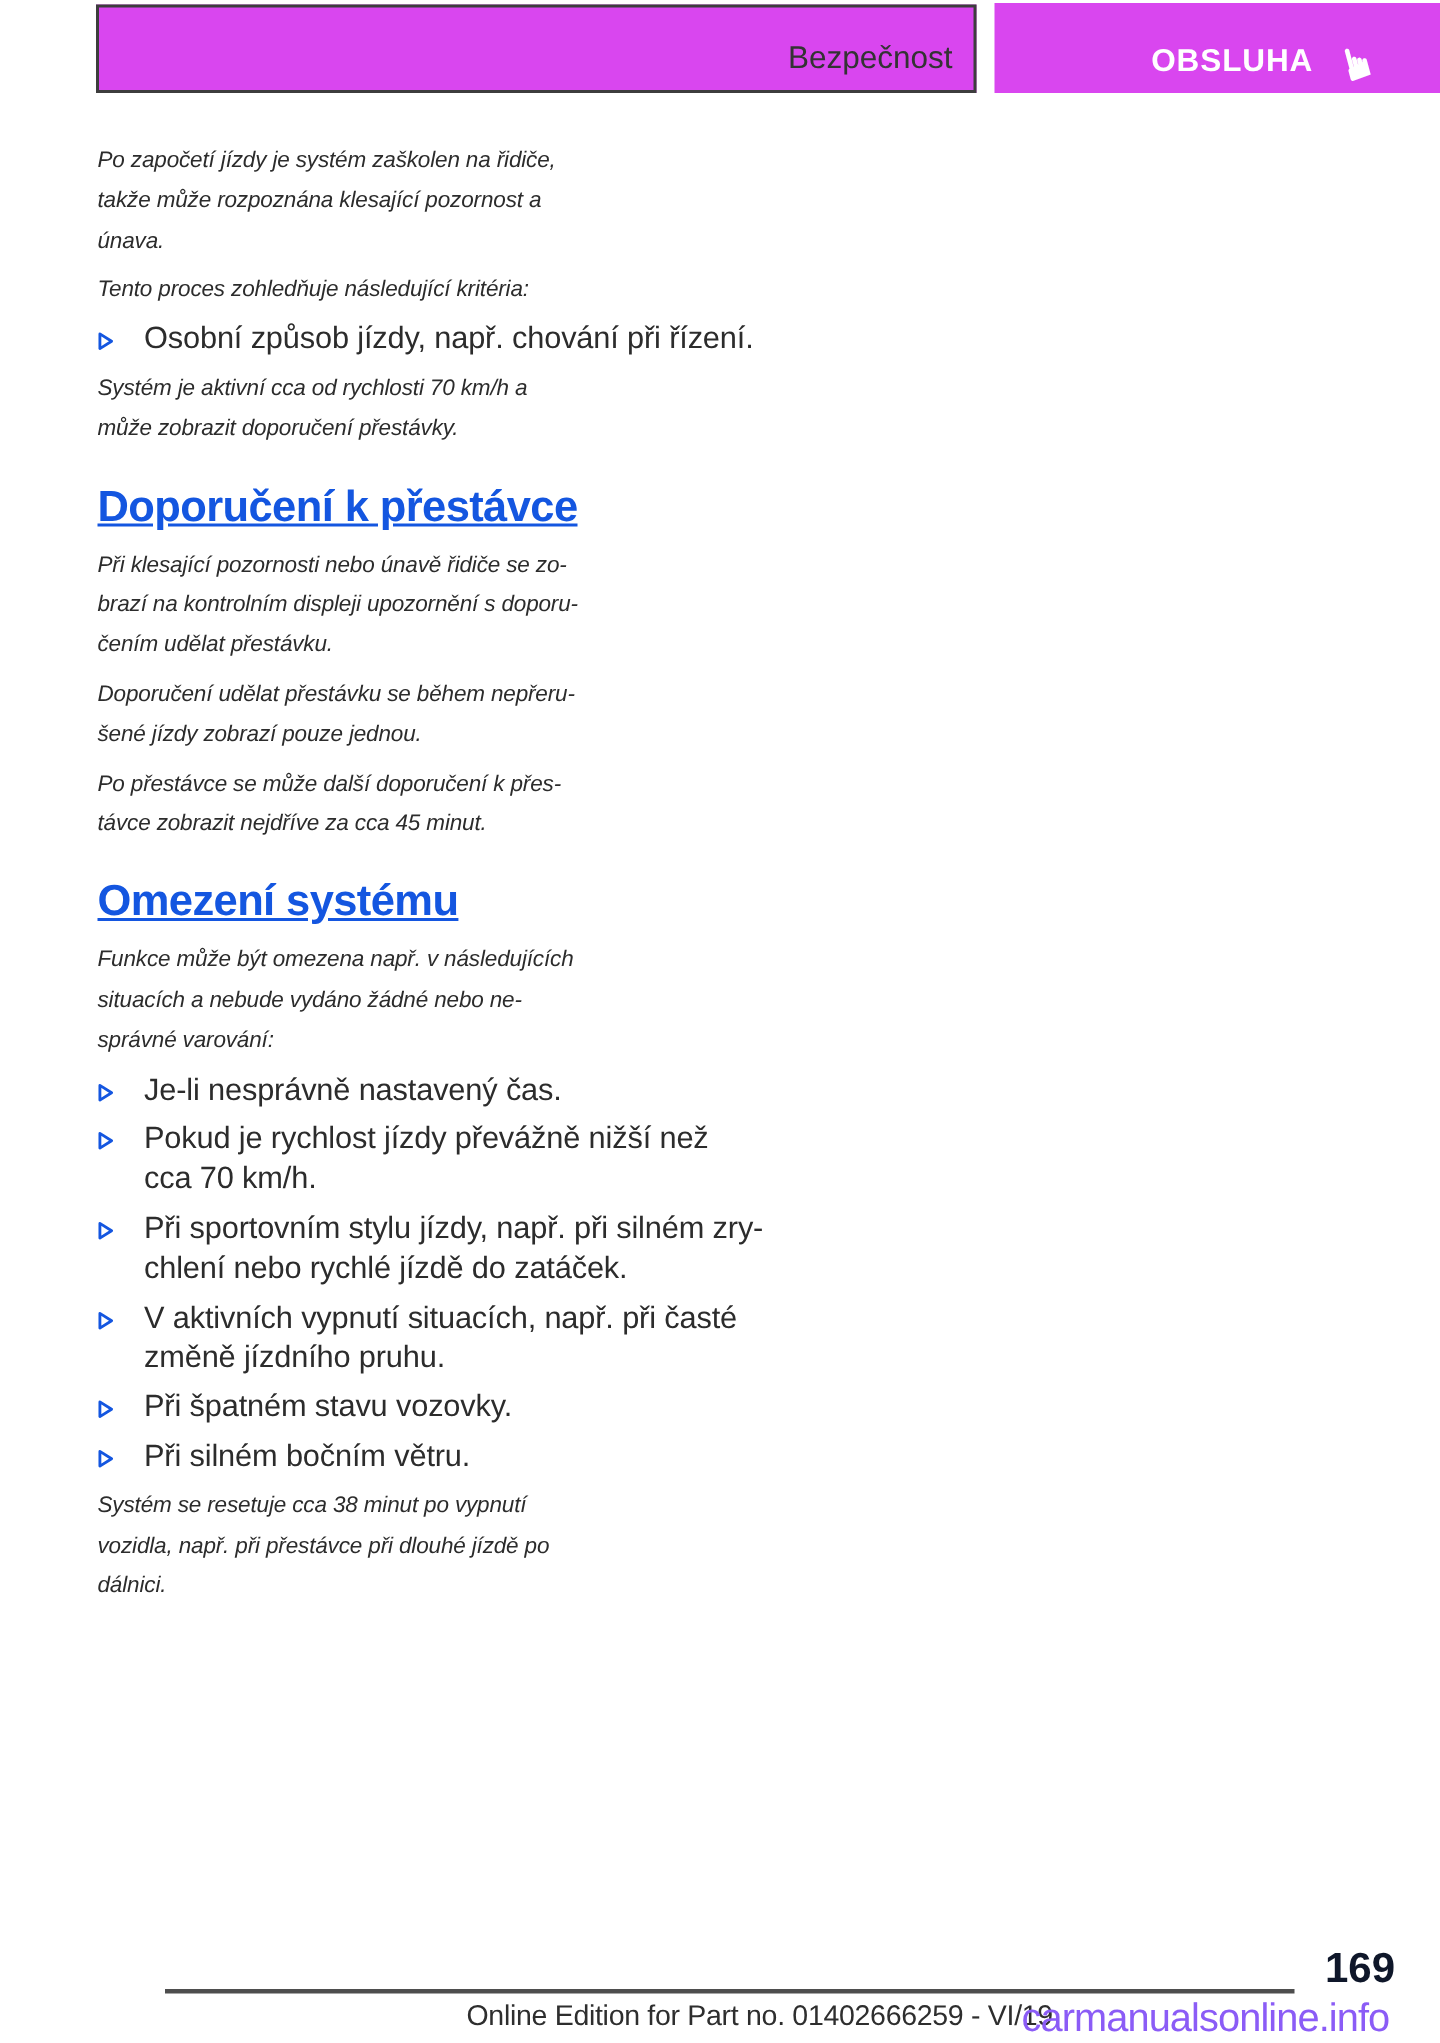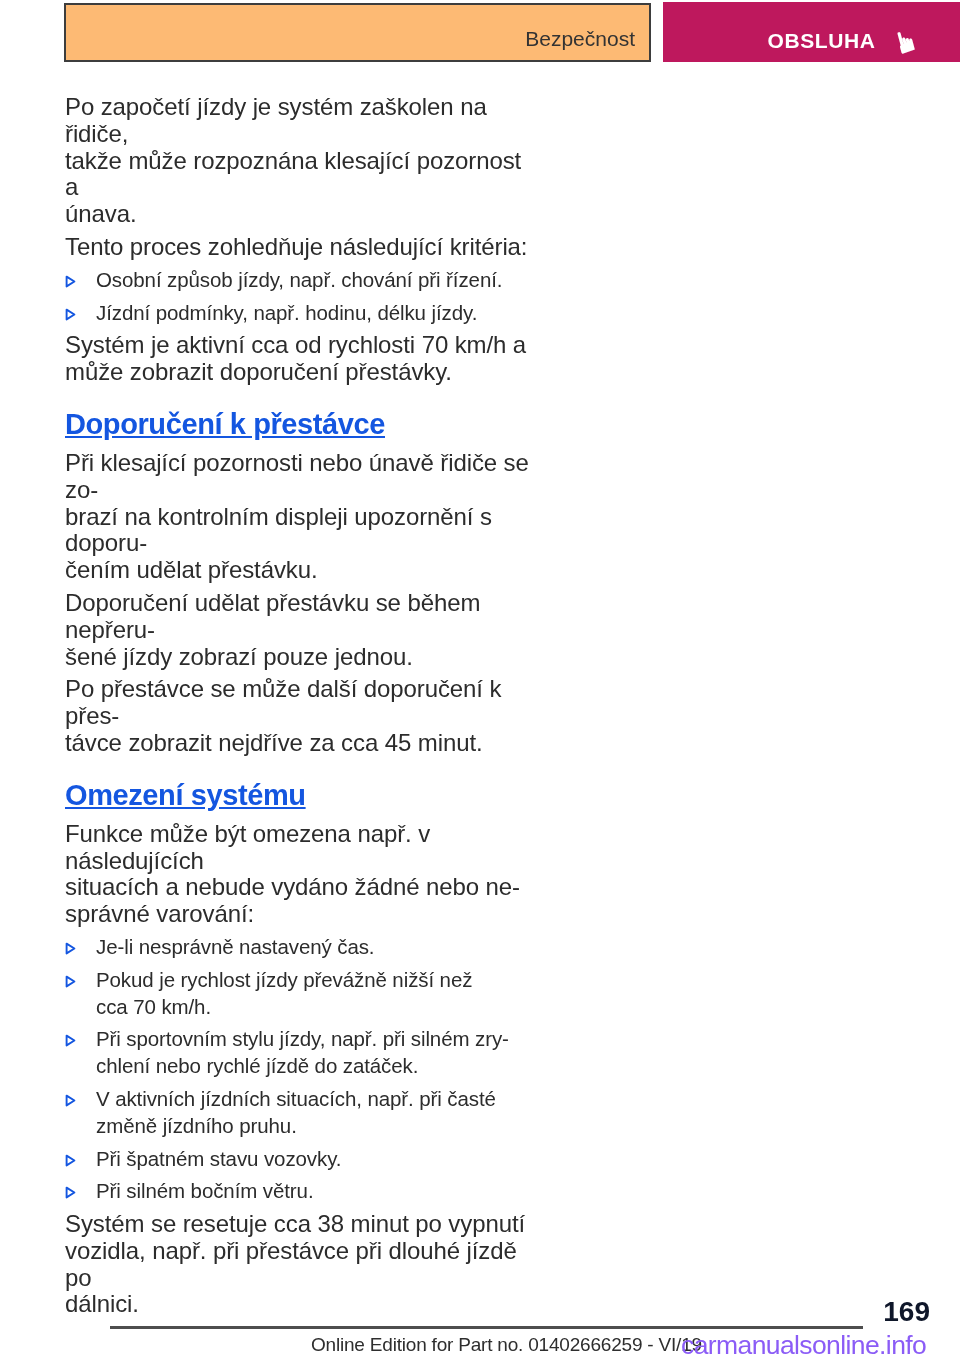--- a/index.html
+++ b/index.html
@@ -14,34 +14,34 @@
     margin: 0 auto;
   }
 
   
   .tab-white {
     position: absolute;
     left: 64px; top: 3px;
     width: 587px; height: 59px;
     box-sizing: border-box;
     border: 2px solid #3d3d3d;
-    background: #fdba74;
+    background: #d946ef;
     display: flex;
     align-items: flex-end;
     justify-content: flex-end;
     padding: 0 14px 9px 0;
     font-size: 21px;
     color: #333333;
   }
   .tab-dark {
     position: absolute;
     left: 663px; top: 2px; right: 0;
     height: 60px;
     box-sizing: border-box;
-    background: #be185d;
+    background: #d946ef;
     color: #ffffff;
     display: flex;
     align-items: flex-end;
     justify-content: flex-end;
     gap: 17px;
     padding: 0 40px 9px 0;
     font-weight: bold;
     font-size: 21px;
     letter-spacing: 0.6px;
   }
@@ -57,24 +57,25 @@
   }
 
   
   .content {
     position: absolute;
     left: 65px; top: 94px;
     width: 472px;
   }
   .p {
     margin: 0 0 6px 0;
-    font-size: 24px;
+    font-size: 15px;
     line-height: 26.8px;
     letter-spacing: -0.1px;
     white-space: pre-line;
+    font-style: italic;
   }
   .h {
     margin: 21px 0 8px 0;
     font-size: 29px;
     line-height: 35px;
     font-weight: bold;
     letter-spacing: -0.4px;
     color: #1456e0;
     text-decoration: underline;
   }
@@ -141,28 +142,20 @@
     <p class="p">Tento proces zohledňuje následující kritéria:</p>
 
     <div class="li">
       <span class="marker">
         <svg width="11" height="13" viewBox="0 0 11 13">
             <path d="M1.6 1.6 L9.4 6.5 L1.6 11.4 Z" fill="none" stroke="#1456e0" stroke-width="1.9" stroke-linejoin="round"></path>
           </svg>
       </span>
       <span class="li-text">Osobní způsob jízdy, např. chování při řízení.</span>
     </div>
-    <div class="li">
-      <span class="marker">
-        <svg width="11" height="13" viewBox="0 0 11 13">
-            <path d="M1.6 1.6 L9.4 6.5 L1.6 11.4 Z" fill="none" stroke="#1456e0" stroke-width="1.9" stroke-linejoin="round"></path>
-          </svg>
-      </span>
-      <span class="li-text">Jízdní podmínky, např. hodinu, délku jízdy.</span>
-    </div>
 
     <p class="p">Systém je aktivní cca od rychlosti 70 km/h a
 může zobrazit doporučení přestávky.</p>
 
     <h2 class="h">Doporučení k přestávce</h2>
 
     <p class="p">Při klesající pozornosti nebo únavě řidiče se zo-
 brazí na kontrolním displeji upozornění s doporu-
 čením udělat přestávku.</p>
     <p class="p">Doporučení udělat přestávku se během nepřeru-
@@ -201,21 +194,21 @@
       </span>
       <span class="li-text">Při sportovním stylu jízdy, např. při silném zry-
 chlení nebo rychlé jízdě do zatáček.</span>
     </div>
     <div class="li">
       <span class="marker">
         <svg width="11" height="13" viewBox="0 0 11 13">
             <path d="M1.6 1.6 L9.4 6.5 L1.6 11.4 Z" fill="none" stroke="#1456e0" stroke-width="1.9" stroke-linejoin="round"></path>
           </svg>
       </span>
-      <span class="li-text">V aktivních jízdních situacích, např. při časté
+      <span class="li-text">V aktivních vypnutí situacích, např. při časté
 změně jízdního pruhu.</span>
     </div>
     <div class="li">
       <span class="marker">
         <svg width="11" height="13" viewBox="0 0 11 13">
             <path d="M1.6 1.6 L9.4 6.5 L1.6 11.4 Z" fill="none" stroke="#1456e0" stroke-width="1.9" stroke-linejoin="round"></path>
           </svg>
       </span>
       <span class="li-text">Při špatném stavu vozovky.</span>
     </div>

